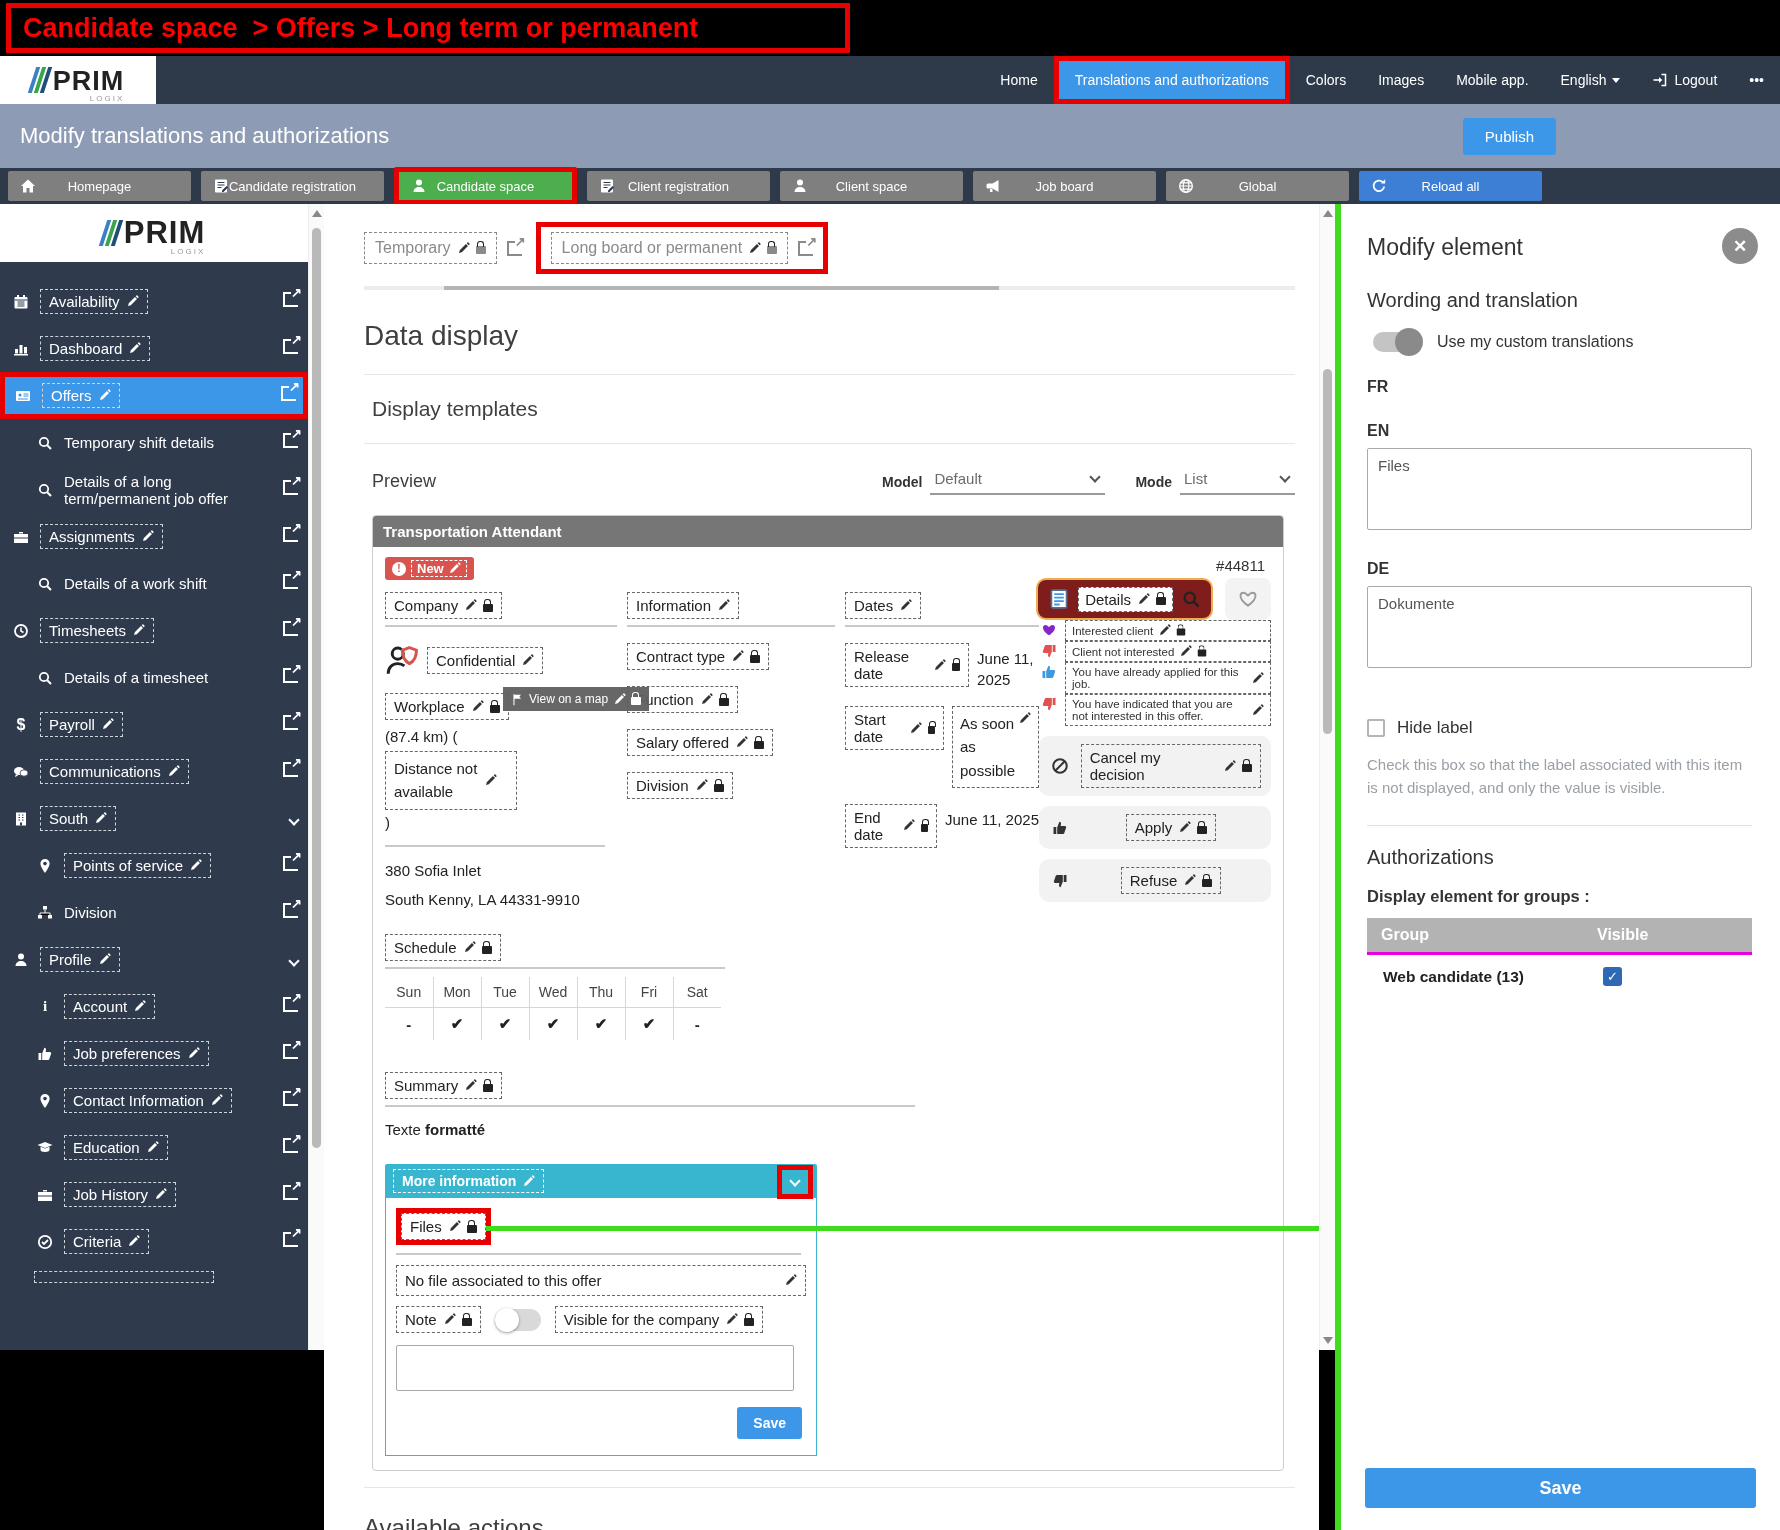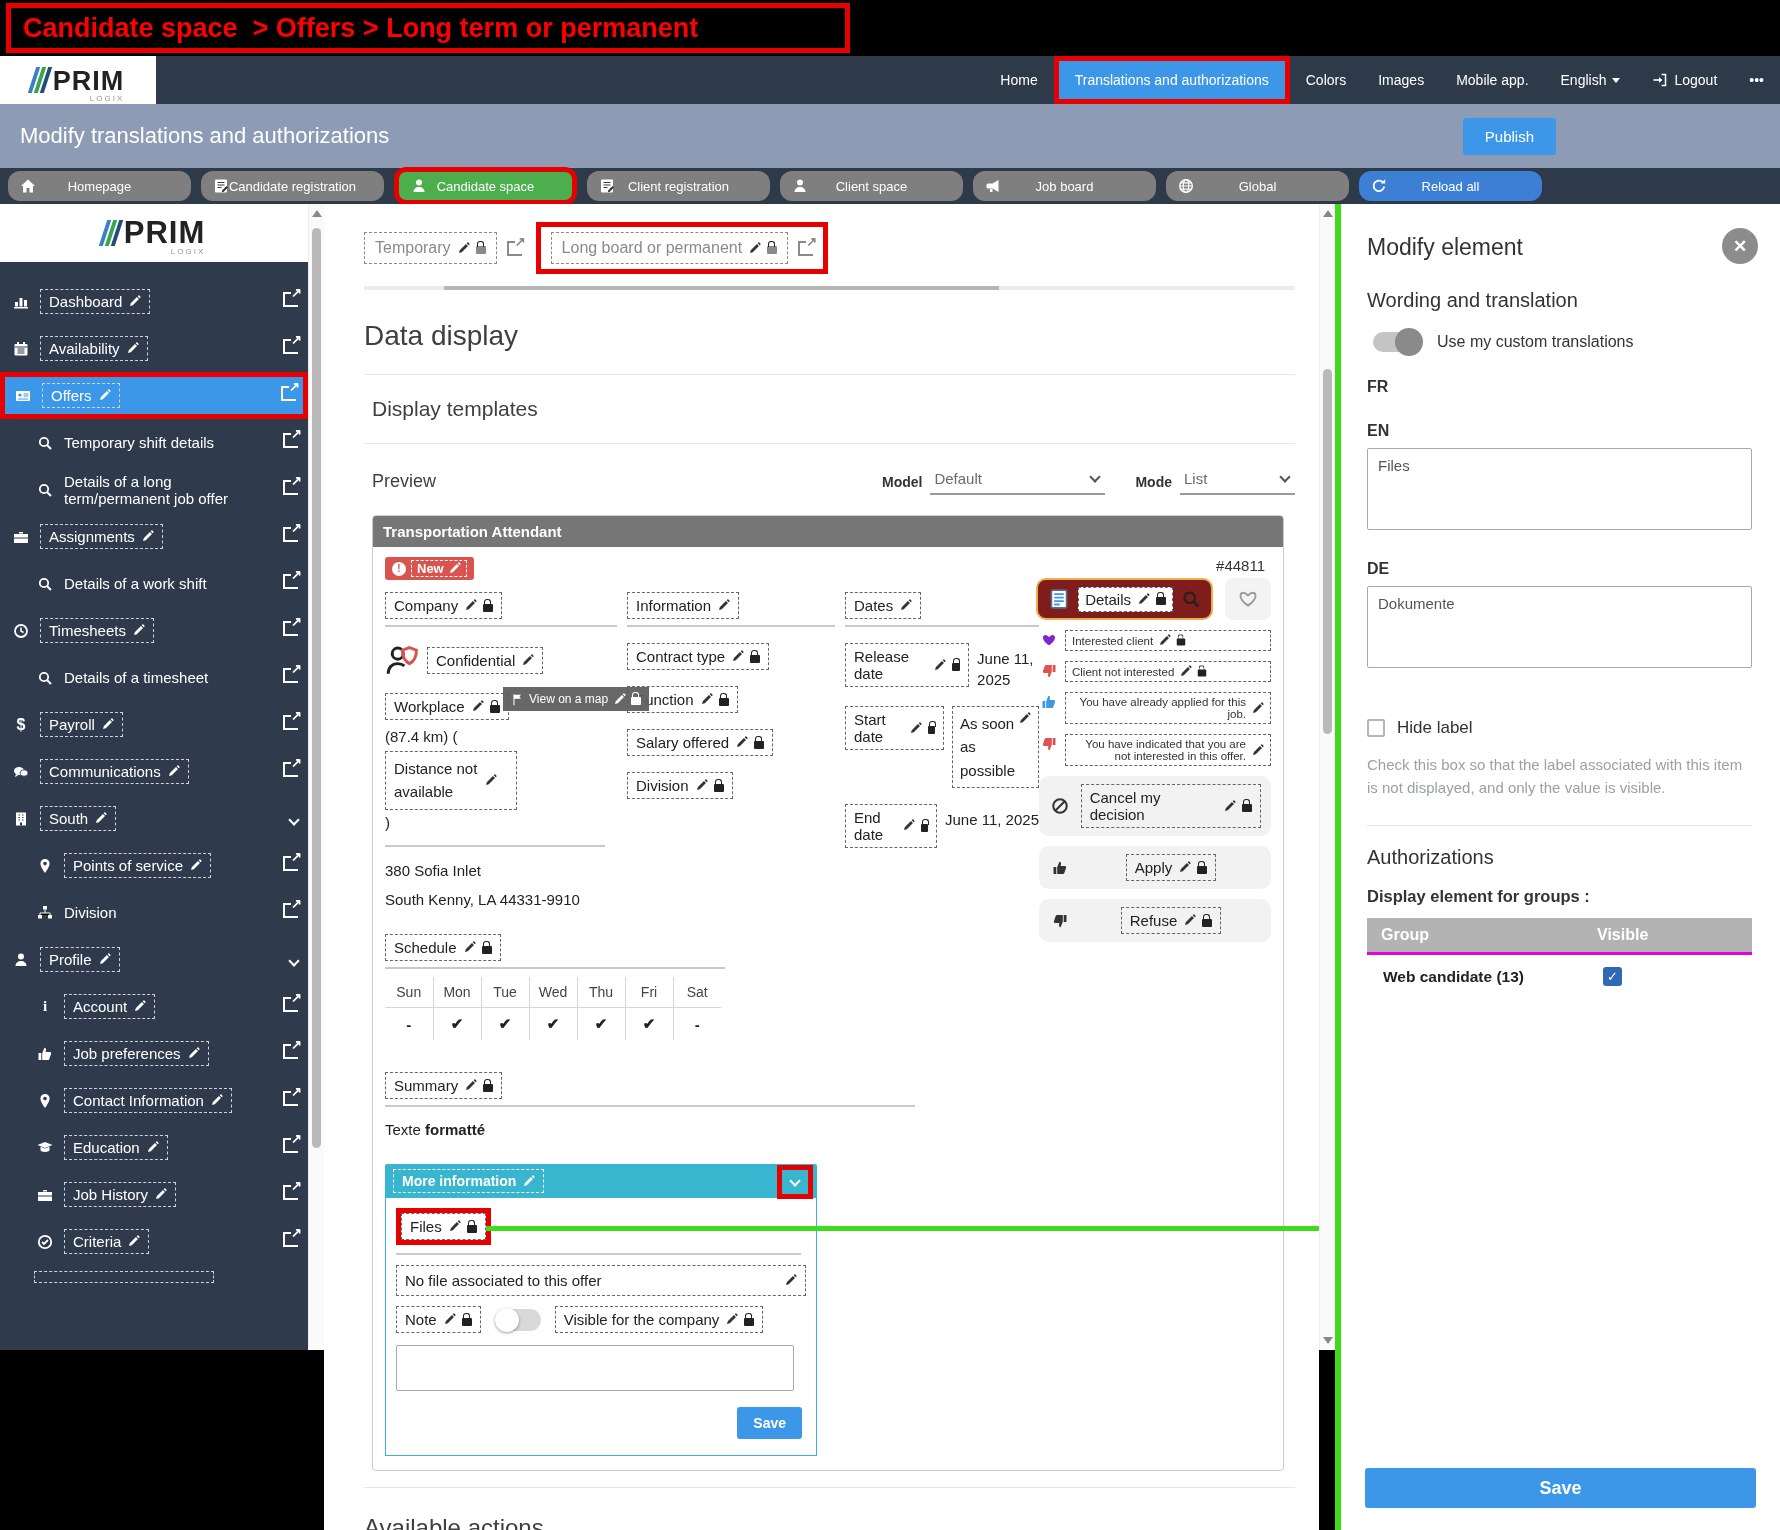--- a/index.html
+++ b/index.html
@@ -28,21 +28,21 @@
   .nav-item svg { margin-right:6px; }
 
   
   .subheader { height:64px; background:#8d9cb4; display:flex; align-items:center; padding:0 20px; }
   .subheader h1 { color:#fff; font-size:22px; font-weight:normal; }
   .btn-publish { margin-left:auto; margin-right:204px; background:#3d97e8; color:#fff; border:none; font-size:15px;
                  padding:10px 22px; border-radius:3px; cursor:pointer; font-family:inherit; }
 
   
   .tabrow { height:36px; background:#2e3a4a; display:flex; align-items:center; padding:0 8px; gap:10px; }
-  .stab { width:183px; height:30px; border-radius:12px; background:#7f7f7f; color:#fff; font-size:13px;
+  .stab { width:183px; height:30px; border-radius:2px; background:#7f7f7f; color:#fff; font-size:13px;
           display:flex; align-items:center; justify-content:center; position:relative; cursor:pointer; flex:0 0 auto; }
   .stab .sicon { position:absolute; left:12px; top:50%; transform:translateY(-50%); display:flex; }
   .stab.green { background:#4cae4c; border:5px solid #e60000; height:38px; }
   .stab.blue { background:#3d7fd4; }
 
   
   .workspace { height:1326px; display:flex; background:#000; position:relative; }
 
   
   .sidebar { width:308px; height:1146px; background:#2f3b4d; color:#fff; flex:0 0 auto; overflow:hidden; }
@@ -163,21 +163,21 @@
   .mi-save { display:block; margin:12px 4px 4px auto; background:#3d97e8; color:#fff; border:none; border-radius:3px; font-size:14px; font-weight:bold; padding:8px 16px; cursor:pointer; font-family:inherit; }
 
   .h-actions { font-size:24px; color:#3f3f3f; font-weight:normal; margin-top:26px; }
 
   
   .num { font-size:15px; color:#333; margin:2px 6px 4px 0; }
   .details-row { display:flex; gap:12px; align-items:stretch; }
   .btn-details { border:2px solid #f0ad4e; border-radius:10px; background:#7f1d1d; display:flex; align-items:center; gap:8px; padding:6px 10px; cursor:pointer; }
   .btn-details .fld { padding:3px 6px; }
   .heart-btn { background:#f3f3f3; border-radius:8px; width:46px; display:flex; align-items:center; justify-content:center; cursor:pointer; }
-  .act { display:flex; align-items:flex-start; gap:6px; margin-top:10px; width:100%; cursor:pointer;text-align:right; }
+  .act { display:flex; align-items:flex-start; gap:6px; width:100%; cursor:pointer; }
   .act .aicon { flex:0 0 auto; width:20px; display:flex; justify-content:center; padding-top:2px; }
   .act .abox { border:1px dashed #666; padding:3px 6px; font-size:11.5px; color:#333; display:flex; align-items:center; gap:5px; flex:1 1 auto; }
   .act .abox .lk { transform:scale(.85); margin-top:2px; }
   .gact { background:#f2f2f2; border-radius:10px; display:flex; align-items:center; gap:10px; margin-top:10px; padding:8px 10px; width:100%; cursor:pointer; }
   .gact .fld { background:transparent; }
   .gact.center { justify-content:center; }
   .gact .gicon { width:22px; display:flex; justify-content:center; }
 
   
   .green-div { width:6px; background:#3fdc1e; flex:0 0 auto; height:1326px; }
@@ -359,44 +359,44 @@
             <i></i>
           </span>
         <span class="brand-name" style="font-size:31px">PRIM</span>
         <span class="brand-sub">LOGIX</span>
       </span>
     </div>
     <div class="sb-items" id="sidebar-items">
         <div class="sb-item">
           <span class="sicon">
             <svg class="ic" width="16" height="16" viewBox="0 0 16 16" xmlns="http://www.w3.org/2000/svg">
-              <path fill="currentColor" d="M1 13h14v1.6H1zM2 8h3v4.4H2zM6.5 4h3v8.4h-3zM11 6h3v6.4h-3z"></path>
-            </svg>
-          </span>
-          <span class="sb-box">
-            <span class="sb-label">Dashboard</span>
-            <span class="pi w">
-              <svg class="ic" width="13" height="13" viewBox="0 0 16 16" xmlns="http://www.w3.org/2000/svg">
-                <path d="M2.5 13.5l.9-3.4 7.6-7.6 2.5 2.5-7.6 7.6zM11.9 1.6l2.5 2.5 1-1c.3-.3.3-.8 0-1.1L14 .6c-.3-.3-.8-.3-1.1 0z" fill="inherit"></path>
-              </svg>
-            </span>
-          </span>
-          <span class="trail"><span class="ext"></span></span>
-        </div>
-        <div class="sb-item">
-          <span class="sicon">
-            <svg class="ic" width="16" height="16" viewBox="0 0 16 16" xmlns="http://www.w3.org/2000/svg">
               <rect x="1.5" y="3" width="13" height="11.5" rx="1" fill="currentColor"></rect>
               <rect x="4" y="1" width="2" height="3" fill="currentColor"></rect>
               <rect x="10" y="1" width="2" height="3" fill="currentColor"></rect>
               <path stroke="#2f3b4d" stroke-width="1" d="M1.5 6h13M4.5 8h7M4.5 10h7M4.5 12h7"></path>
             </svg>
           </span>
           <span class="sb-box">
             <span class="sb-label">Availability</span>
+            <span class="pi w">
+              <svg class="ic" width="13" height="13" viewBox="0 0 16 16" xmlns="http://www.w3.org/2000/svg">
+                <path d="M2.5 13.5l.9-3.4 7.6-7.6 2.5 2.5-7.6 7.6zM11.9 1.6l2.5 2.5 1-1c.3-.3.3-.8 0-1.1L14 .6c-.3-.3-.8-.3-1.1 0z" fill="inherit"></path>
+              </svg>
+            </span>
+          </span>
+          <span class="trail"><span class="ext"></span></span>
+        </div>
+        <div class="sb-item">
+          <span class="sicon">
+            <svg class="ic" width="16" height="16" viewBox="0 0 16 16" xmlns="http://www.w3.org/2000/svg">
+              <path fill="currentColor" d="M1 13h14v1.6H1zM2 8h3v4.4H2zM6.5 4h3v8.4h-3zM11 6h3v6.4h-3z"></path>
+            </svg>
+          </span>
+          <span class="sb-box">
+            <span class="sb-label">Dashboard</span>
             <span class="pi w">
               <svg class="ic" width="13" height="13" viewBox="0 0 16 16" xmlns="http://www.w3.org/2000/svg">
                 <path d="M2.5 13.5l.9-3.4 7.6-7.6 2.5 2.5-7.6 7.6zM11.9 1.6l2.5 2.5 1-1c.3-.3.3-.8 0-1.1L14 .6c-.3-.3-.8-.3-1.1 0z" fill="inherit"></path>
               </svg>
             </span>
           </span>
           <span class="trail"><span class="ext"></span></span>
         </div>
         <div class="sb-item active-row">
           <span class="sicon">

